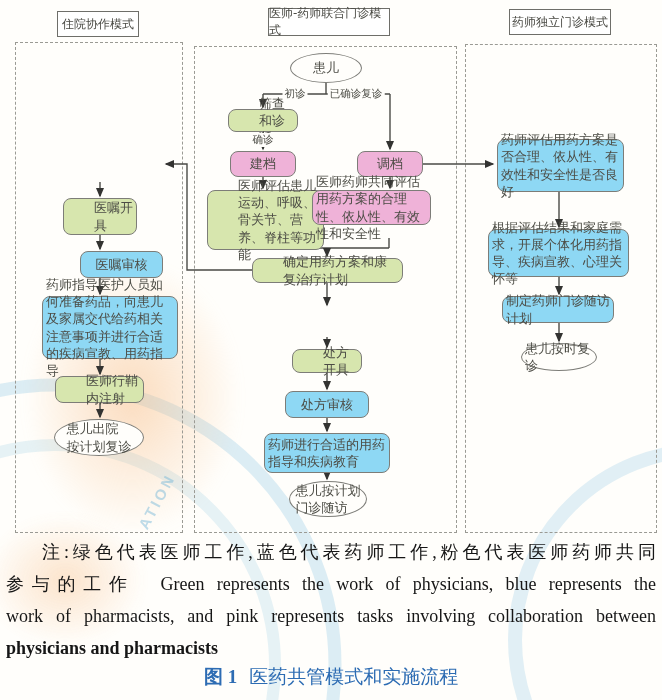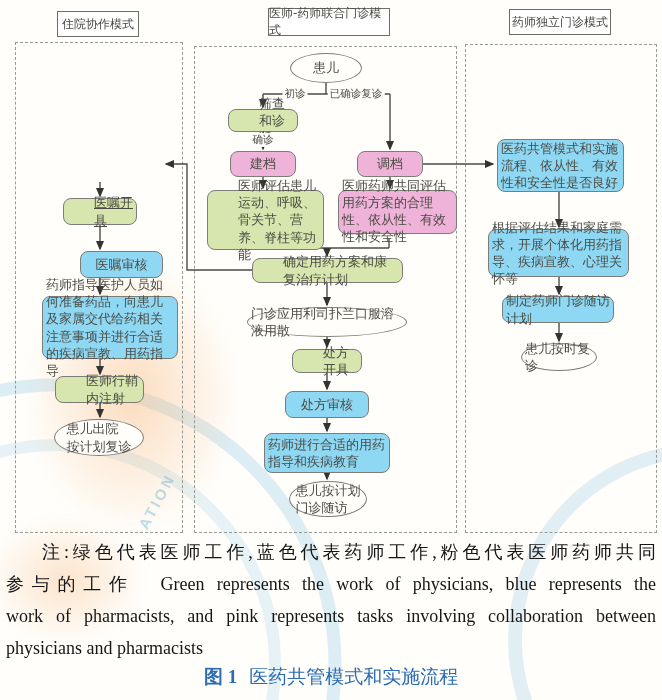--- a/index.html
+++ b/index.html
@@ -42,21 +42,21 @@
   .ellipse{background:#fffefb;border-radius:50%;}
 
   .edge-label{position:absolute;z-index:4;background:#fffefb;padding:0 2px;font-size:10.5px;color:#4c4c45;
     transform:translate(-50%,-50%);white-space:nowrap;}
 
   
   #note{position:absolute;left:6px;top:536px;width:650px;z-index:1;
     font-family:"Liberation Serif","DejaVu Serif",serif;color:#161616;}
   .note-line{font-size:18px;line-height:32px;text-align:justify;text-align-last:justify;}
   .note-line:first-child{text-indent:2em;}
-  .note-line:last-child{text-align:left;text-align-last:left;}
+  .note-line:last-child{text-align:left;text-align-last:left;font-weight:bold;}
   #caption{position:absolute;left:0;top:664px;width:662px;z-index:1;display:flex;justify-content:center;
     align-items:baseline;gap:12px;font-family:"Liberation Serif","DejaVu Serif",serif;
     color:var(--caption-color,#2d6cb3);font-size:19px;}
   #caption .fig-num{font-weight:bold;}
 </style>
 </head>
 <body>
 
 <div id="page">
 
@@ -115,42 +115,41 @@
       <line x1="327" y1="337" x2="327" y2="347" marker-end="url(#arw)"></line>
       <line x1="327" y1="373" x2="327" y2="389" marker-end="url(#arw)"></line>
       <line x1="327" y1="418" x2="327" y2="431" marker-end="url(#arw)"></line>
       <line x1="327" y1="473" x2="327" y2="479" marker-end="url(#arw)"></line>
 
       <line x1="559" y1="192" x2="559" y2="227" marker-end="url(#arw)"></line>
       <line x1="559" y1="277" x2="559" y2="294" marker-end="url(#arw)"></line>
       <line x1="559" y1="323" x2="559" y2="341" marker-end="url(#arw)"></line>
     </svg>
 
-    <div class="node green" style="left:63px;top:198px;width:74px;height:27px;text-decoration:underline;">医嘱开具</div>
+    <div class="node green" style="left:63px;top:198px;width:74px;height:37px;">医嘱开具</div>
     <div class="node blue" style="left:60px;top:251px;width:83px;height:27px;margin-left:20px;">医嘱审核</div>
     <div class="node blue" style="left:42px;top:296px;width:136px;height:63px;">药师指导医护人员如何准备药品，向患儿及家属交代给药相关注意事项并进行合适的疾病宣教、用药指导</div>
     <div class="node green" style="left:55px;top:376px;width:89px;height:27px;">医师行鞘内注射</div>
     <div class="node ellipse" style="left:54px;top:419px;width:90px;height:37px;">患儿出院
 按计划复诊</div>
 
     <div class="node ellipse" style="left:290px;top:53px;width:72px;height:30px;">患儿</div>
     <div class="node green" style="left:228px;top:109px;width:70px;height:23px;">筛查和诊断</div>
     <div class="node pink" style="left:230px;top:151px;width:66px;height:26px;">建档</div>
     <div class="node pink" style="left:357px;top:151px;width:66px;height:26px;">调档</div>
     <div class="node green" style="left:207px;top:190px;width:117px;height:60px;">医师评估患儿运动、呼吸、骨关节、营养、脊柱等功能</div>
-    <div class="node pink" style="left:338px;top:190px;width:119px;height:44px;font-family:Liberation Mono, monospace;">医师药师共同评估用药方案的合理性、依从性、有效性和安全性</div>
+    <div class="node pink" style="left:312px;top:190px;width:119px;height:35px;">医师药师共同评估用药方案的合理性、依从性、有效性和安全性</div>
     <div class="node green" style="left:252px;top:258px;width:151px;height:25px;">确定用药方案和康复治疗计划</div>
-    <div class="node ellipse" style="left:247px;top:307px;width:160px;height:30px;">门诊应用利司扑兰口服溶液用散</div>
     <div class="node green" style="left:292px;top:349px;width:70px;height:24px;">处方开具</div>
     <div class="node blue" style="left:285px;top:391px;width:84px;height:27px;">处方审核</div>
     <div class="node blue" style="left:264px;top:433px;width:126px;height:40px;">药师进行合适的用药指导和疾病教育</div>
     <div class="node ellipse" style="left:289px;top:481px;width:78px;height:36px;">患儿按计划
 门诊随访</div>
 
-    <div class="node blue" style="left:497px;top:139px;width:127px;height:53px;">医药共管模式和实施流程、依从性、有效性和安全性是否良好</div>
+    <div class="node blue" style="left:497px;top:139px;width:127px;height:53px;">药师评估用药方案是否合理、依从性、有效性和安全性是否良好</div>
     <div class="node blue" style="left:488px;top:229px;width:141px;height:48px;">根据评估结果和家庭需求，开展个体化用药指导、疾病宣教、心理关怀等</div>
     <div class="node ellipse" style="left:521px;top:343px;width:76px;height:28px;">患儿按时复诊</div>
     <div class="node blue" style="left:502px;top:296px;width:112px;height:27px;">制定药师门诊随访计划</div>
 
     <div class="edge-label" style="left:295px;top:94px;">初诊</div>
     <div class="edge-label" style="left:356px;top:94px;">已确诊复诊</div>
     <div class="edge-label" style="left:263px;top:140px;">确诊</div>
   </div>
 
   <div id="note">

